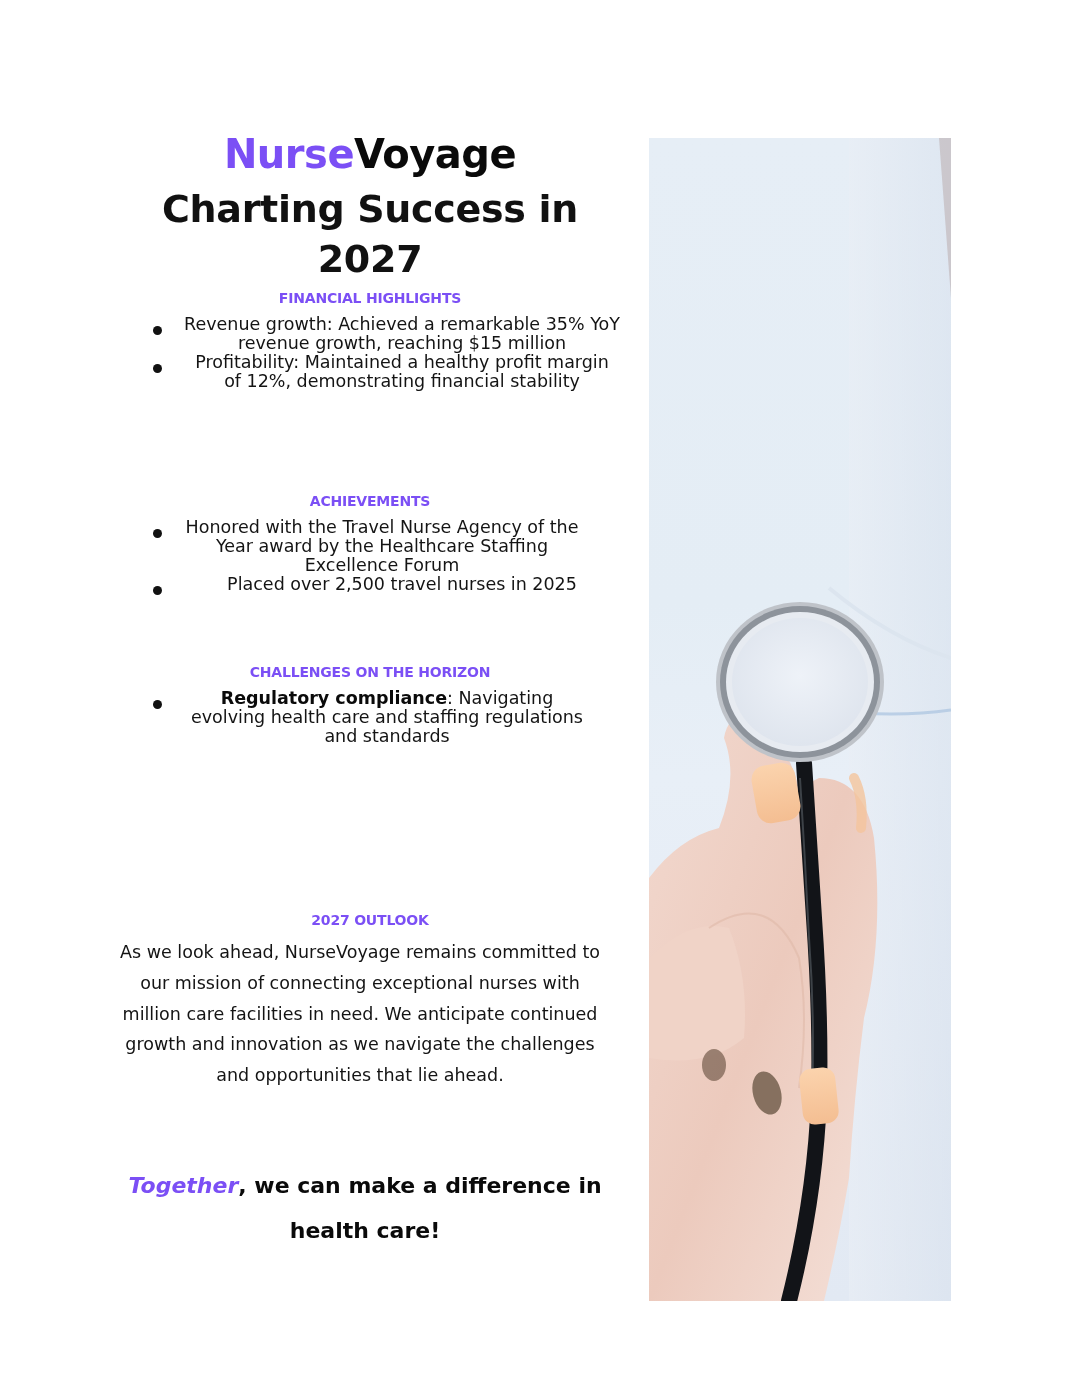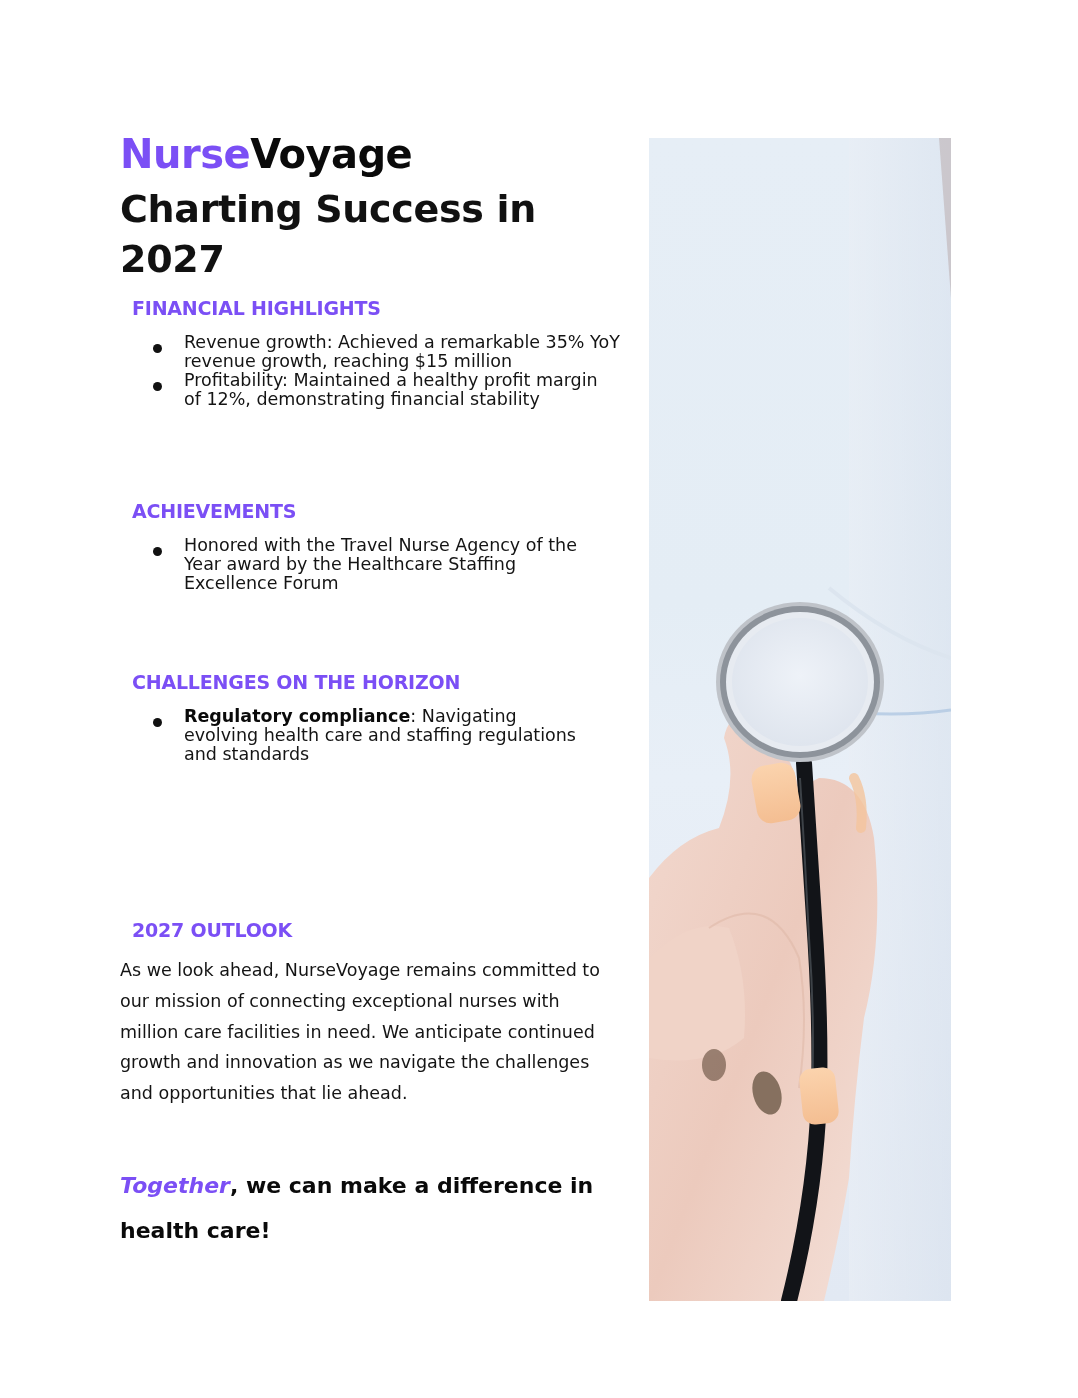--- a/index.html
+++ b/index.html
@@ -1,27 +1,27 @@
 <!DOCTYPE html>
 <html><head>
   <meta charset="utf-8">
   <style>
     html, body { margin: 0; padding: 0; background: #ffffff; }
     body {
       width: 1078px; height: 1398px; position: relative; overflow: hidden;
       font-family: "DejaVu Sans", sans-serif; color: #111111;
     }
-    .page { position: absolute; left: 0; top: 0; width: 1078px; height: 1398px; }
+    .page { position: absolute; left: 0; top: 0; width: 1078px; height: 1398px; text-align: center; }
     .left { position: absolute; left: 120px; top: 128px; width: 500px; }
     .brand { font-size: 40px; font-weight: bold; line-height: 52px; letter-spacing: -0.5px; margin: 0; }
     .brand .accent { color: #7b4ff5; }
     .brand .dark { color: #0a0a0a; }
     .subtitle { font-size: 38px; line-height: 50px; font-weight: bold; margin: 4px 0 0 0; color: #111; letter-spacing: -0.3px; }
     .section { position: absolute; left: 120px; width: 500px; }
-    .heading { font-size: 19px; font-weight: bold; color: #7b4ff5; line-height: 26px; margin: 12px; letter-spacing: -0.2px; }
+    .heading { font-size: 14px; font-weight: bold; color: #7b4ff5; line-height: 26px; margin: 2px; letter-spacing: -0.2px; }
     ul.blist { list-style: none; margin: 4px 0 0 0; padding: 0; }
     ul.blist li { position: relative; padding-left: 64px; font-size: 17.5px; line-height: 19px; color: #141414; }
     ul.blist li .dot { position: absolute; left: 33px; top: 11px; width: 9px; height: 9px; border-radius: 50%; background: #111; }
     ul.blist li b { font-weight: bold; color: #0a0a0a; }
     .para { font-size: 17.5px; line-height: 30.8px; color: #141414; margin: 4px 0 0 0; }
     .tagline { font-size: 22px; font-weight: bold; line-height: 45px; color: #0a0a0a; margin: 0; }
     .tagline em { color: #7b4ff5; font-style: italic; }
     .photo {
       position: absolute; left: 649px; top: 138px; width: 302px; height: 1163px; overflow: hidden;
       background: linear-gradient(180deg, #e6eef6 0%, #e4edf5 40%, #e8eff7 55%, #e2e9f3 100%);
@@ -43,20 +43,21 @@
     <ul class="blist">
       <li><span class="dot"></span><span>Revenue growth: Achieved a remarkable 35% YoY revenue growth, reaching $15 million</span></li>
       <li><span class="dot"></span><span>Profitability: Maintained a healthy profit margin of 12%, demonstrating financial stability</span></li>
     </ul>
   </div>
 
   <div class="section" style="top:486px;">
     <h3 class="heading">ACHIEVEMENTS</h3>
     <ul class="blist">
       <li style="padding-right:40px;"><span class="dot"></span><span>Honored with the Travel Nurse Agency of the Year award by the Healthcare Staffing Excellence Forum</span></li>
+      <li><span class="dot"></span><span>Placed over 2,500 travel nurses in 2025</span></li>
     </ul>
   </div>
 
   <div class="section" style="top:657px;">
     <h3 class="heading">CHALLENGES ON THE HORIZON</h3>
     <ul class="blist">
       <li style="padding-right:30px;"><span class="dot"></span><b>Regulatory compliance</b><span>: Navigating evolving health care and staffing regulations and standards</span></li>
     </ul>
   </div>
 

